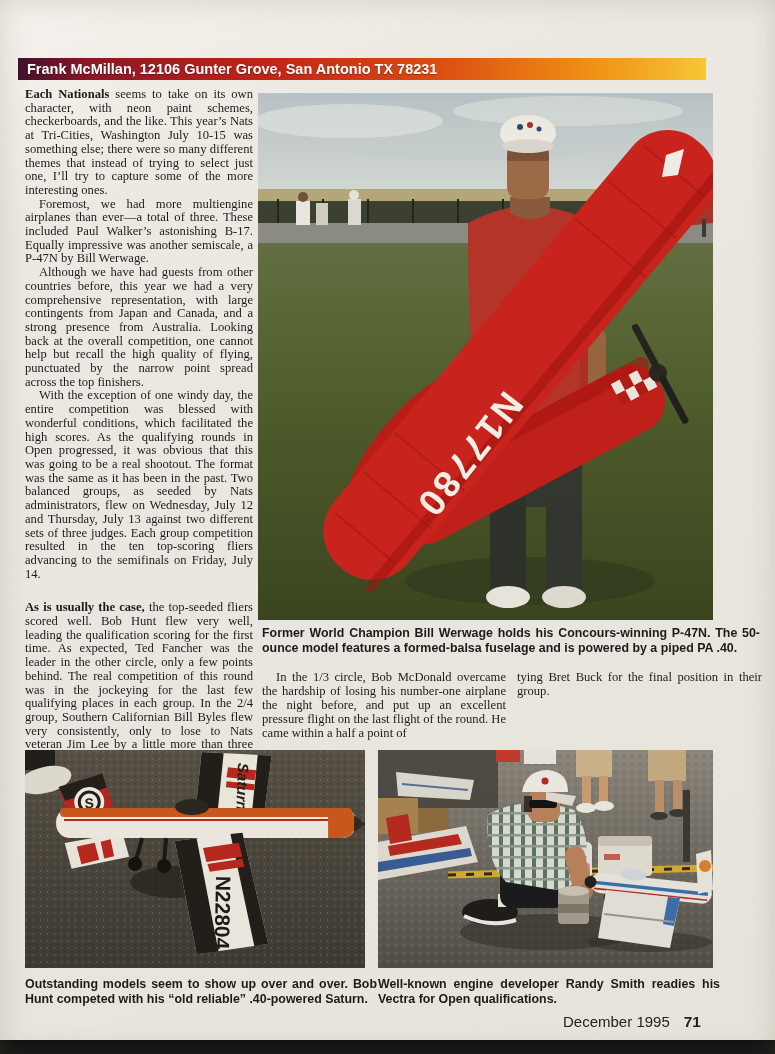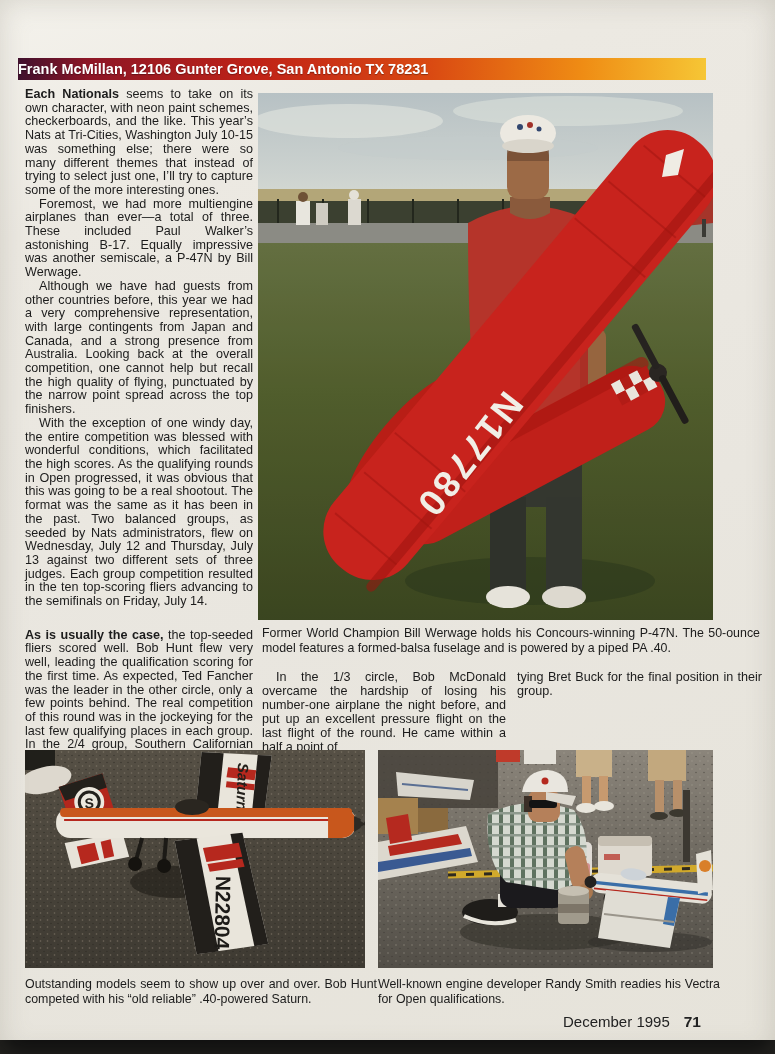--- a/index.html
+++ b/index.html
@@ -8,29 +8,29 @@
         background:linear-gradient(160deg,#f4f2ec 0%,#ece9e2 18%,#e9e6df 55%,#e6e3da 100%);}
   .page::after{content:"";position:absolute;inset:0;pointer-events:none;
         box-shadow:inset 0 0 28px rgba(120,115,100,.25);}
   
   .masthead{position:absolute;left:25px;top:26px;font-size:29px;font-weight:bold;color:#161616;
         letter-spacing:-0.5px;white-space:nowrap;}
   .masthead .it{font-style:italic;margin-left:14px;}
   .byline-bar{position:absolute;left:18px;top:58px;width:688px;height:22px;
         background:linear-gradient(90deg,#40112e 0%,#8c1626 10%,#c02317 35%,#da4a12 60%,#ef8c14 82%,#f6c635 100%);}
   .byline-bar span{display:block;color:#fff;font-weight:bold;font-size:14.5px;line-height:22px;
-        text-shadow:0 1px 1px rgba(0,0,0,.35);white-space:nowrap;}
+        padding-left:9px;text-shadow:0 1px 1px rgba(0,0,0,.35);white-space:nowrap;}
   
-  .serif{font-family:Liberation Sans, sans-serif;color:#1c1c1c;}
+  .serif{font-family:Liberation Serif, serif;color:#1c1c1c;}
   .col-left{position:absolute;left:25px;top:88px;width:228px;font-size:12.6px;line-height:13.7px;text-align:justify;}
   .col-left p{margin:0;text-indent:14px;}
   .col-left p.noindent{text-indent:0;}
   .col-left p.gap{margin-top:20px;}
   .lead{font-weight:bold;}
-  .caption{font-size:12.4px;line-height:15.2px;font-weight:normal;color:#1b1b1b;text-align:justify;}
+  .caption{font-size:12.4px;line-height:15.2px;font-weight:bold;color:#1b1b1b;text-align:justify;}
   .cap-main{position:absolute;left:262px;top:626px;width:498px;}
   .cap-bl{position:absolute;left:25px;top:977px;width:352px;}
   .cap-br{position:absolute;left:378px;top:977px;width:342px;}
   .col-mid{position:absolute;left:262px;top:671px;width:244px;font-size:12.6px;line-height:13.9px;text-align:justify;}
   .col-right{position:absolute;left:517px;top:671px;width:245px;font-size:12.6px;line-height:13.9px;text-align:justify;}
   .col-mid p,.col-right p{margin:0;text-indent:14px;}
   .col-right p.flush{text-indent:0;}
   
   .photo{position:absolute;overflow:hidden;background:#777;}
   .photo svg{display:block;}

